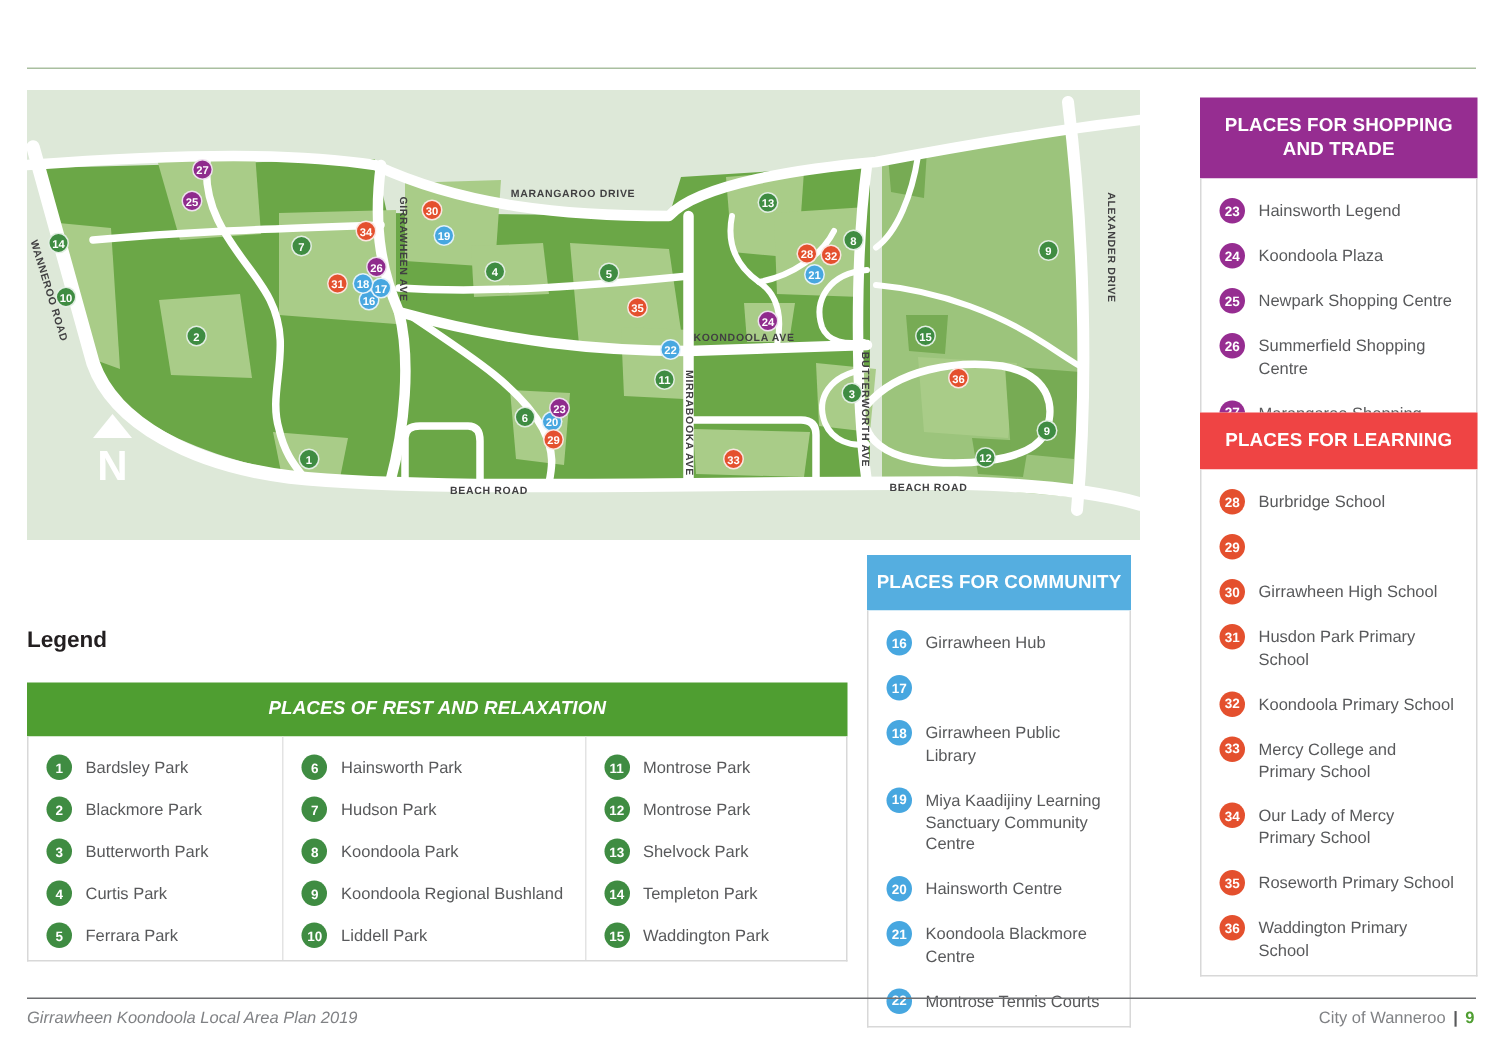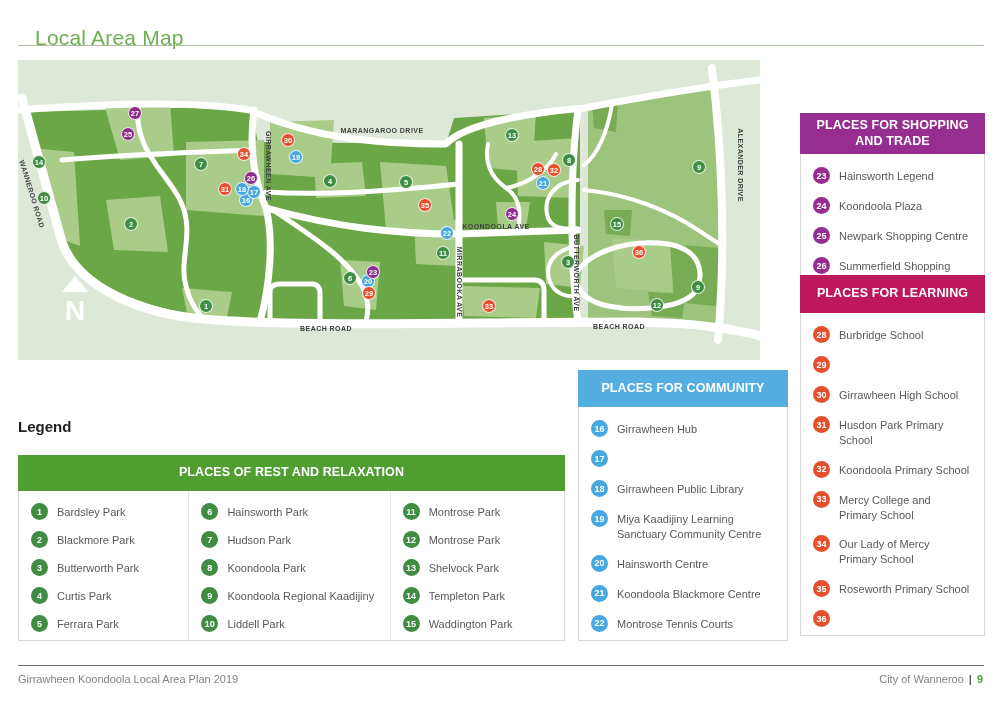--- a/index.html
+++ b/index.html
@@ -14,61 +14,60 @@
   .marker{position:absolute;width:14px;height:14px;border-radius:50%;color:#fff;
           font-size:7.5px;font-weight:bold;display:flex;align-items:center;justify-content:center;
           box-sizing:border-box;border:1px solid rgba(255,255,255,.85);transform:translate(-50%,-50%);}
   .m-green{background:#3f8c42}.m-blue{background:#47a7e0}.m-purple{background:#8f2b8d}.m-red{background:#e4502e}
   .road-label{position:absolute;font-size:7px;font-weight:bold;color:#414042;letter-spacing:.45px;white-space:nowrap;}
 
   
   .panel{position:absolute;background:#fff;}
   .panel-header{color:#fff;font-weight:bold;font-size:12.5px;text-align:center;
                 display:flex;align-items:center;justify-content:center;white-space:pre-line;line-height:1.25;letter-spacing:.1px;}
-  .ph-purple{background:#962d91}.ph-orange{background:#be185d}.ph-blue{background:#55aee0}.ph-green{background:#4f9e31}
+  .ph-purple{background:#962d91}.ph-orange{background:#ef4444}.ph-blue{background:#55aee0}.ph-green{background:#4f9e31}
   .panel-body{border:1px solid #d8d8d8;border-top:none;padding:13px 12px 8px 12px;background:#fff;}
   .p-item{display:flex;align-items:flex-start;margin-bottom:13px;}
   .p-item:last-child{margin-bottom:0;}
   .num{width:17px;height:17px;border-radius:50%;color:#fff;font-size:9px;font-weight:bold;
        display:flex;align-items:center;justify-content:center;flex-shrink:0;margin-right:9px;}
   .n-green{background:#3f8c42}.n-blue{background:#47a7e0}.n-purple{background:#962d91}.n-red{background:#e4502e}
   .lbl{font-size:11px;color:#58595b;line-height:1.35;white-space:pre-line;padding-top:2px;}
 
   #panel-shopping{left:800px;top:65px;width:185px;}
-  #panel-shopping .panel-header{height:41px;margin-top:48px;}
+  #panel-shopping .panel-header{height:54px;}
   #panel-learning{left:800px;top:275px;width:185px;}
   #panel-learning .panel-header{height:38px;}
-  #panel-community{left:578px;top:370px;width:210px;}
+  #panel-community{left:578px;top:370px;width:176px;}
   #panel-community .panel-header{height:37px;}
 
   
   .legend-heading{position:absolute;left:18px;top:418px;font-size:15px;font-weight:bold;color:#231f20;}
   #legend-box{position:absolute;left:18px;top:455px;width:547px;}
-  #legend-box .panel-header{height:36px;}
+  #legend-box .panel-header{height:36px;font-style:italic;}
   .legend-body{border:1px solid #d8d8d8;border-top:none;display:flex;background:#fff;}
   .legend-col{padding:12px 8px 8px 12px;box-sizing:border-box;}
   .legend-col:nth-child(1){width:170px;}
   .legend-col:nth-child(2){width:202px;border-left:1px solid #e3e3e3;}
   .legend-col:nth-child(3){width:175px;border-left:1px solid #e3e3e3;}
   .legend-col .p-item{margin-bottom:11px;}
   .legend-col .p-item:last-child{margin-bottom:0;}
 
   
   .footer-rule{position:absolute;left:18px;top:665px;width:966px;height:1px;background:#6d6e71;}
-  .footer-left{position:absolute;left:18px;top:673px;font-size:11px;color:#808285;}
+  .footer-left{position:absolute;left:18px;top:673px;font-size:11px;color:#808285;font-style:italic;}
   .footer-right{position:absolute;right:18px;top:673px;font-size:11px;color:#808285;}
   .footer-sep{font-weight:bold;color:#58595b;margin:0 5px;}
   .page-num{color:#4f9e31;font-weight:bold;}
 </style>
 </head>
 <body>
 
 <div class="page">
 
-  <h1 class="title">Local Area Map</h1>
   <div class="title-rule"></div>
 
   <div class="map">
     <svg width="742" height="300" viewBox="0 0 742 300">
       <rect width="742" height="300" fill="#dde8d8"></rect>
 
       <path d="M 570,50 L 700,26 L 704,272 L 570,260 Z" fill="#9cc47c"></path>
 
       <path d="M 10,52 L 232,46 L 240,82 L 428,84 L 436,58 L 562,50 L 562,260 L 250,262
                C 165,260 100,240 62,208 C 45,193 32,150 18,88 Z" fill="#6ba747"></path>
@@ -236,20 +235,21 @@
           <div class="num n-red">34</div>
           <div class="lbl">Our Lady of Mercy
 Primary School</div>
         </div>
         <div class="p-item">
           <div class="num n-red">35</div>
           <div class="lbl">Roseworth Primary School</div>
         </div>
         <div class="p-item">
           <div class="num n-red">36</div>
+          <div class="lbl">Waddington Primary School</div>
         </div>
       </div>
   </div>
 
   <div class="panel" id="panel-community">
     <div class="panel-header ph-blue">PLACES FOR COMMUNITY</div>
     <div class="panel-body" id="list-community">
         <div class="p-item">
           <div class="num n-blue">16</div>
           <div class="lbl">Girrawheen Hub</div>
@@ -315,21 +315,21 @@
           <div class="p-item">
             <div class="num n-green">7</div>
             <div class="lbl">Hudson Park</div>
           </div>
           <div class="p-item">
             <div class="num n-green">8</div>
             <div class="lbl">Koondoola Park</div>
           </div>
           <div class="p-item">
             <div class="num n-green">9</div>
-            <div class="lbl">Koondoola Regional Kaadijiny</div>
+            <div class="lbl">Koondoola Regional Bushland</div>
           </div>
           <div class="p-item">
             <div class="num n-green">10</div>
             <div class="lbl">Liddell Park</div>
           </div>
         </div>
         <div class="legend-col">
           <div class="p-item">
             <div class="num n-green">11</div>
             <div class="lbl">Montrose Park</div>

